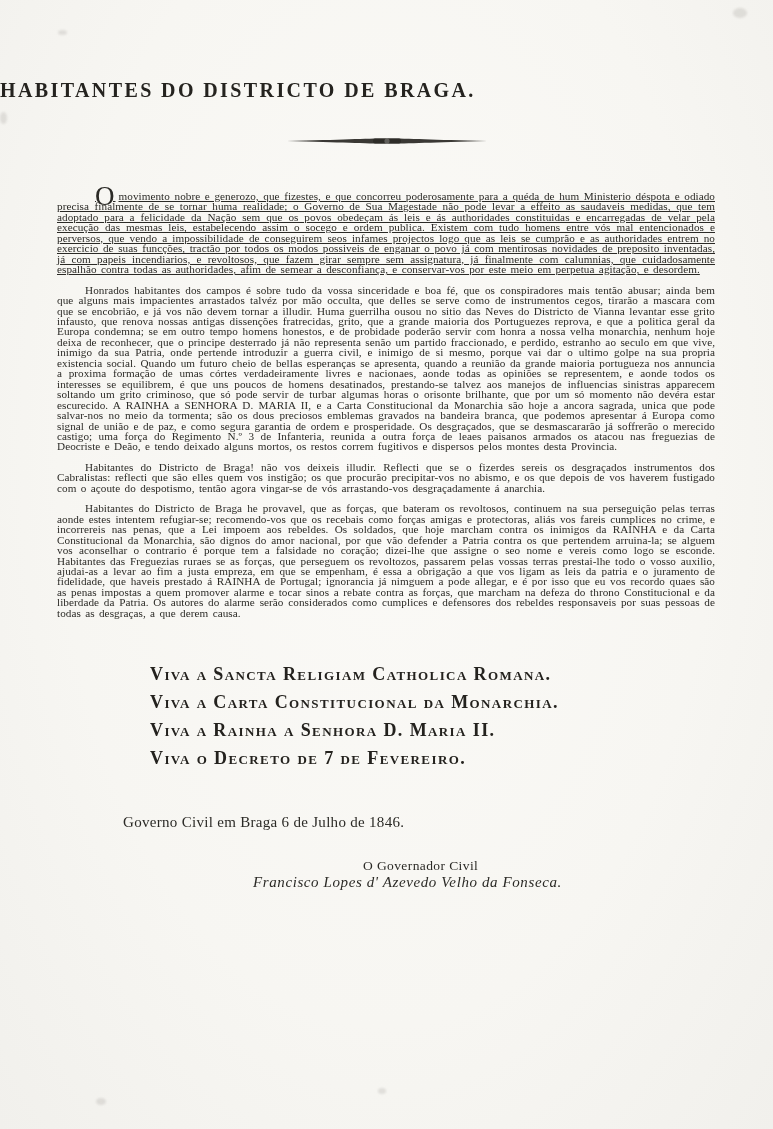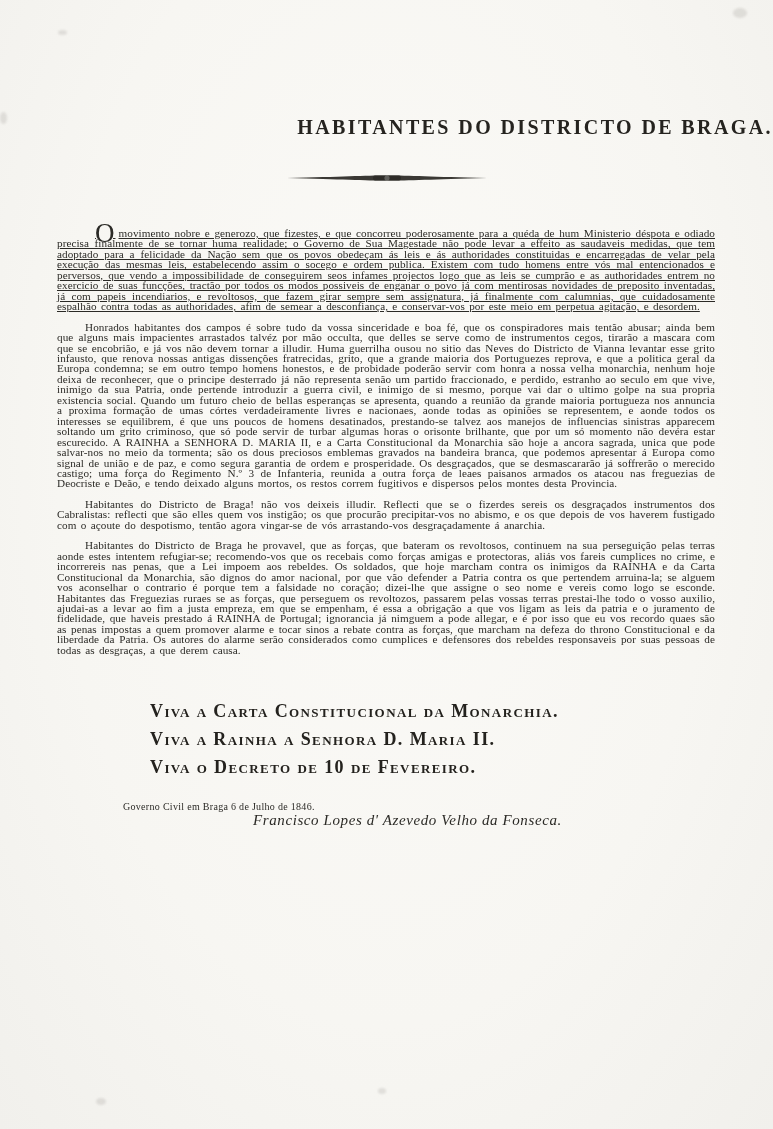--- a/index.html
+++ b/index.html
@@ -9,22 +9,22 @@
     margin:0 auto;
     background:
       radial-gradient(ellipse at 50% 40%, #fbfaf7 0%, #f7f6f2 60%, #f1f0ec 100%);
     color:#2b2a26;
     font-family:"Liberation Serif","DejaVu Serif",serif;
     overflow:hidden;
     box-sizing:border-box;
   }
   .title{
     margin:0;
-    padding-top:116px;
-    text-align:right;
+    padding-top:79px;
+    text-align:left;
     font-size:20px;
     font-weight:bold;
     letter-spacing:2.4px;
     color:#25231f;
   }
   .divider{
     width:200px;height:10px;
     margin:34px auto 0 auto;
     display:block;
   }
@@ -50,22 +50,22 @@
   .viva{
     font-size:18px;
     font-weight:bold;
     font-variant:small-caps;
     letter-spacing:1.4px;
     line-height:28px;
     color:#24221e;
     white-space:nowrap;
   }
   .dateline{
-    margin:20px 0 0 123px;
-    font-size:10px;
+    margin:42px 0 0 123px;
+    font-size:15px;
     letter-spacing:0.3px;
   }
   .sig-role{
     margin:27px 0 0 363px;
     font-size:13.5px;
     letter-spacing:0.4px;
   }
   .sig-name{
     margin:0 0 0 253px;
     font-size:15px;
@@ -108,24 +108,26 @@
 
     <p class="para">Honrados habitantes dos campos é sobre tudo da vossa sinceridade e boa fé, que os conspiradores mais tentão abusar; ainda bem que alguns mais impacientes arrastados talvéz por mão occulta, que delles se serve como de instrumentos cegos, tirarão a mascara com que se encobrião, e já vos não devem tornar a illudir. Huma guerrilha ousou no sitio das Neves do Districto de Vianna levantar esse grito infausto, que renova nossas antigas dissenções fratrecidas, grito, que a grande maioria dos Portuguezes reprova, e que a politica geral da Europa condemna; se em outro tempo homens honestos, e de probidade poderão servir com honra a nossa velha monarchia, nenhum hoje deixa de reconhecer, que o principe desterrado já não representa senão um partido fraccionado, e perdido, estranho ao seculo em que vive, inimigo da sua Patria, onde pertende introduzir a guerra civil, e inimigo de si mesmo, porque vai dar o ultimo golpe na sua propria existencia social. Quando um futuro cheio de bellas esperanças se apresenta, quando a reunião da grande maioria portugueza nos annuncia a proxima formação de umas córtes verdadeiramente livres e nacionaes, aonde todas as opiniões se representem, e aonde todos os interesses se equilibrem, é que uns poucos de homens desatinados, prestando-se talvez aos manejos de influencias sinistras apparecem soltando um grito criminoso, que só pode servir de turbar algumas horas o orisonte brilhante, que por um só momento não devéra estar escurecido. A RAINHA a SENHORA D. MARIA II, e a Carta Constitucional da Monarchia são hoje a ancora sagrada, unica que pode salvar-nos no meio da tormenta; são os dous preciosos emblemas gravados na bandeira branca, que podemos apresentar á Europa como signal de união e de paz, e como segura garantia de ordem e prosperidade. Os desgraçados, que se desmascararão já soffrerão o merecido castigo; uma força do Regimento N.º 3 de Infanteria, reunida a outra força de leaes paisanos armados os atacou nas freguezias de Deocriste e Deão, e tendo deixado alguns mortos, os restos correm fugitivos e dispersos pelos montes desta Provincia.</p>
 
     <p class="para">Habitantes do Districto de Braga! não vos deixeis illudir. Reflecti que se o fizerdes sereis os desgraçados instrumentos dos Cabralistas: reflecti que são elles quem vos instigão; os que procurão precipitar-vos no abismo, e os que depois de vos haverem fustigado com o açoute do despotismo, tentão agora vingar-se de vós arrastando-vos desgraçadamente á anarchia.</p>
 
     <p class="para">Habitantes do Districto de Braga he provavel, que as forças, que bateram os revoltosos, continuem na sua perseguição pelas terras aonde estes intentem refugiar-se; recomendo-vos que os recebais como forças amigas e protectoras, aliás vos fareis cumplices no crime, e incorrereis nas penas, que a Lei impoem aos rebeldes. Os soldados, que hoje marcham contra os inimigos da RAINHA e da Carta Constitucional da Monarchia, são dignos do amor nacional, por que vão defender a Patria contra os que pertendem arruina-la; se alguem vos aconselhar o contrario é porque tem a falsidade no coração; dizei-lhe que assigne o seo nome e vereis como logo se esconde. Habitantes das Freguezias ruraes se as forças, que perseguem os revoltozos, passarem pelas vossas terras prestai-lhe todo o vosso auxilio, ajudai-as a levar ao fim a justa empreza, em que se empenham, é essa a obrigação a que vos ligam as leis da patria e o juramento de fidelidade, que haveis prestado á RAINHA de Portugal; ignorancia já nimguem a pode allegar, e é por isso que eu vos recordo quaes são as penas impostas a quem promover alarme e tocar sinos a rebate contra as forças, que marcham na defeza do throno Constitucional e da liberdade da Patria. Os autores do alarme serão considerados como cumplices e defensores dos rebeldes responsaveis por suas pessoas de todas as desgraças, a que derem causa.</p>
 
   </div>
 
   <div class="vivas">
+    <div class="viva">Viva a Sancta Religiam Catholica Romana.</div>
     <div class="viva">Viva a Carta Constitucional da Monarchia.</div>
     <div class="viva">Viva a Rainha a Senhora D. Maria II.</div>
-    <div class="viva">Viva o Decreto de 10 de Fevereiro.</div>
+    <div class="viva">Viva o Decreto de 7 de Fevereiro.</div>
   </div>
 
   <div class="dateline">Governo Civil em Braga 6 de Julho de 1846.</div>
 
   <div class="signature">
+    <div class="sig-role">O Governador Civil</div>
     <div class="sig-name">Francisco Lopes d' Azevedo Velho da Fonseca.</div>
   </div>
 
 </div>
 
 </body></html>

